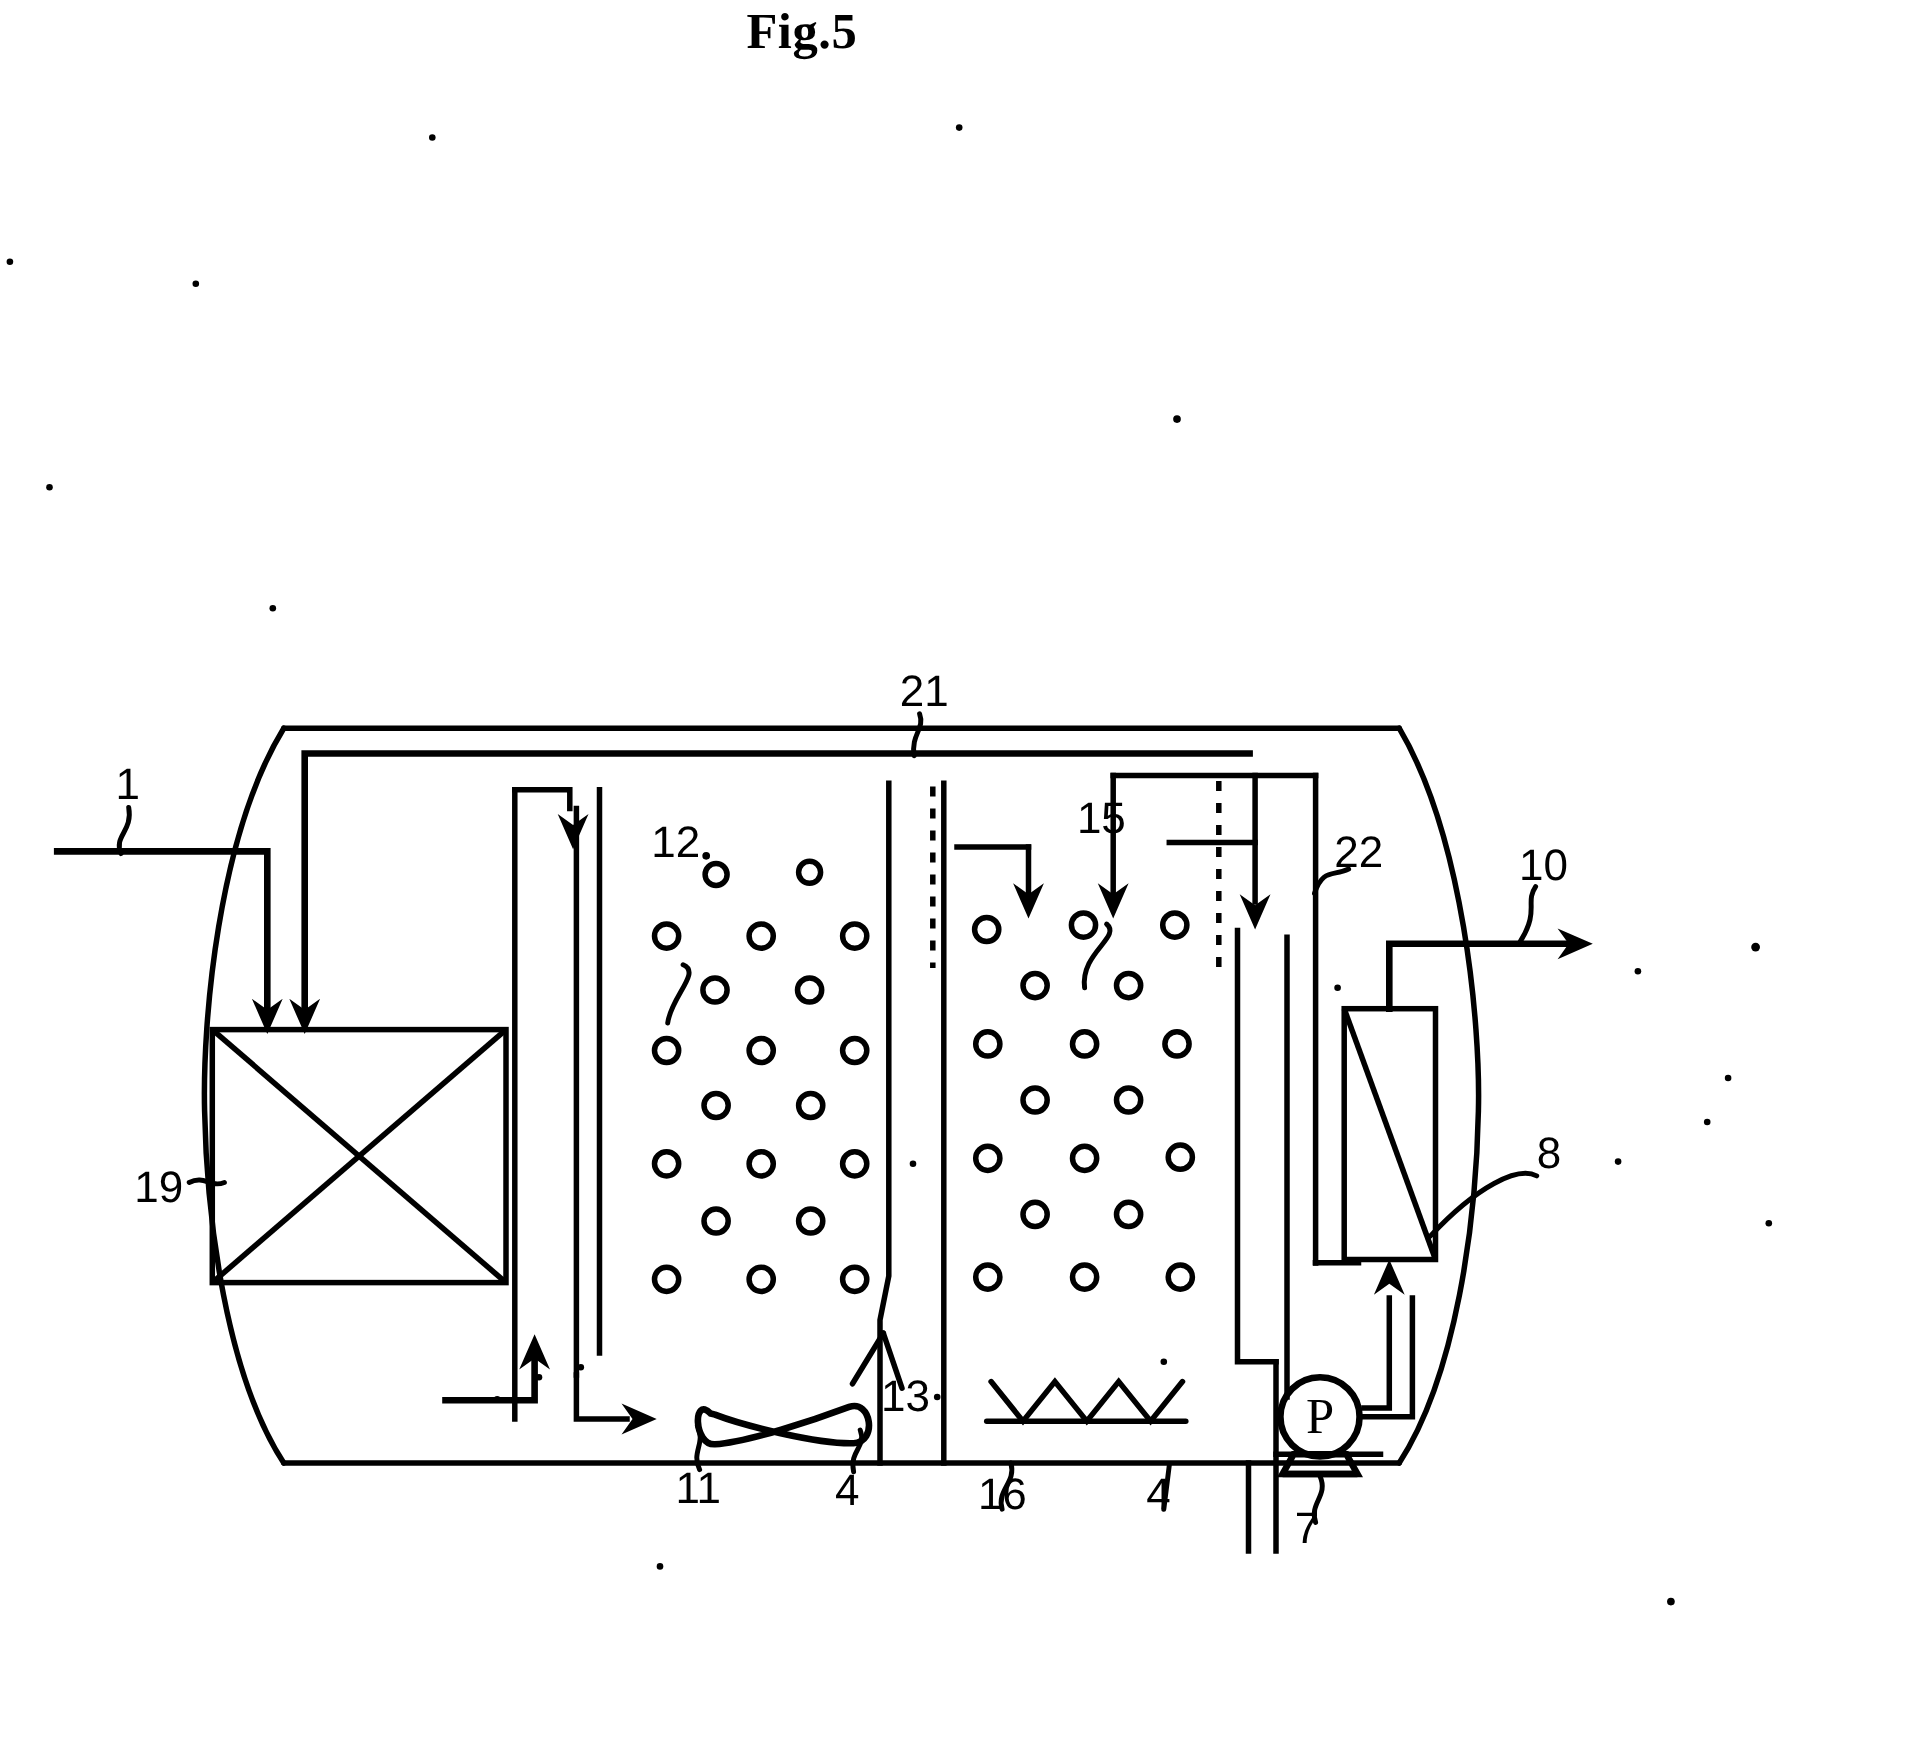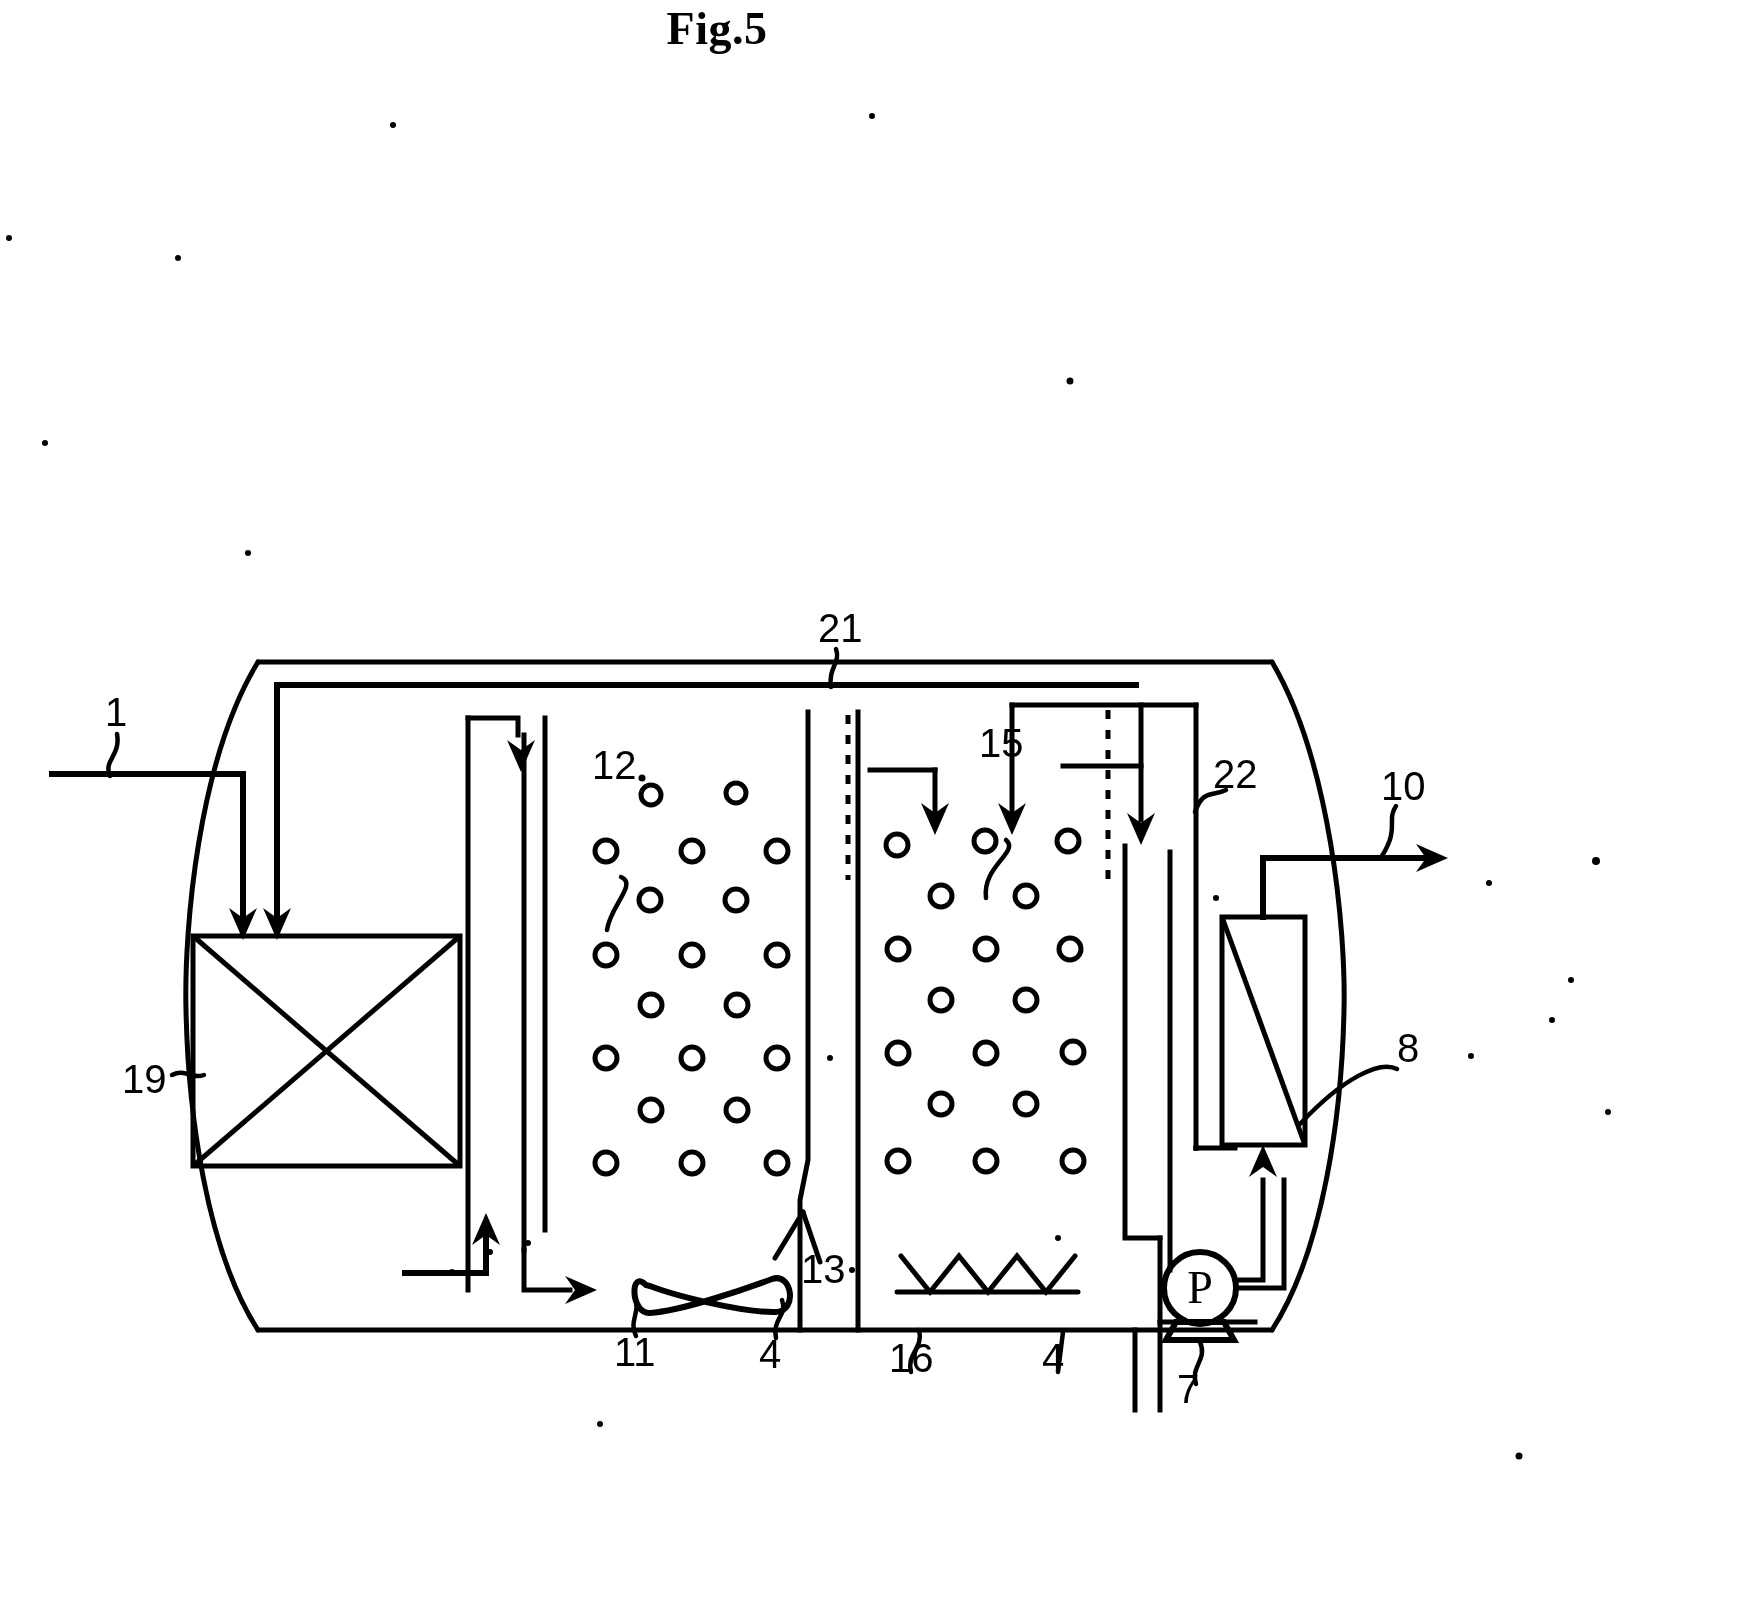--- a/index.html
+++ b/index.html
@@ -9,21 +9,21 @@
   }
   body {
     width: 1744px;
     height: 1601px;
     position: relative;
     font-family: "Liberation Serif", serif;
     overflow: hidden;
   }
   #fig-title {
     position: absolute;
-    left: 4px;
+    left: 16px;
     top: 2px;
     width: 1456px;
     text-align: center;
     font-family: "Liberation Serif", serif;
     font-size: 46px;
     font-weight: bold;
     letter-spacing: 0.5px;
     color: #000;
   }
   #fig-title span { display: inline-block; margin-left: -30px; }

